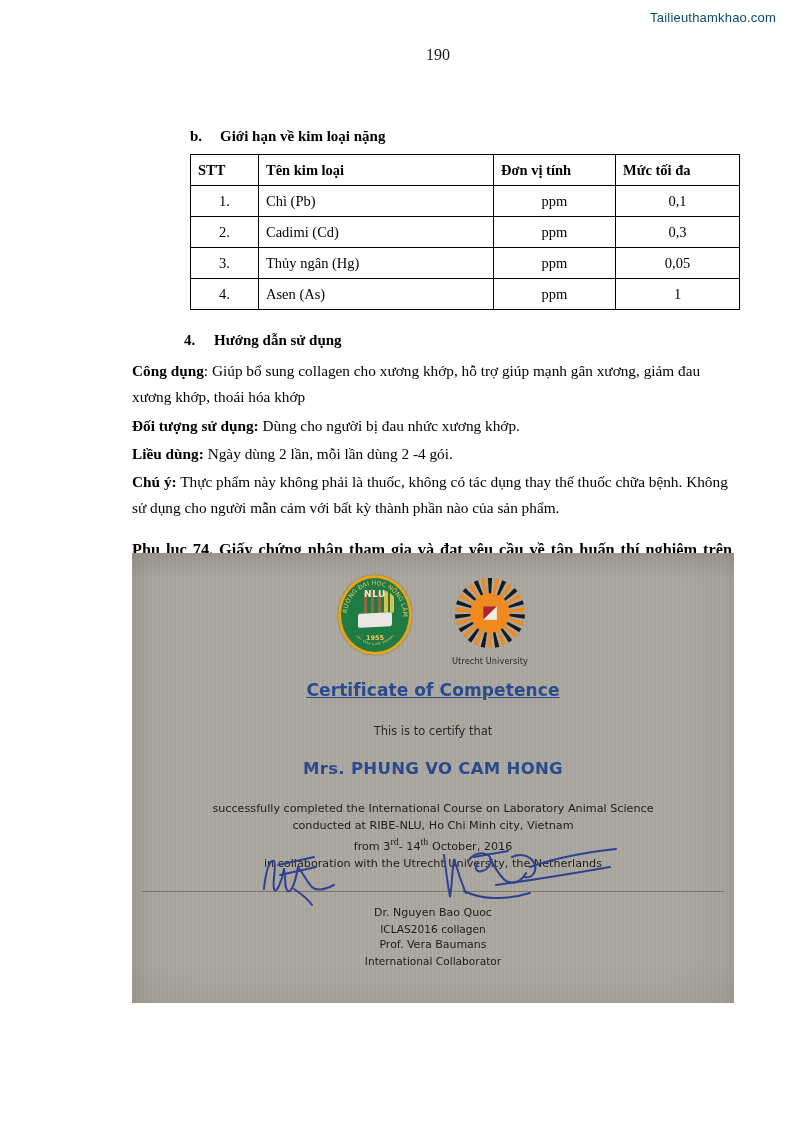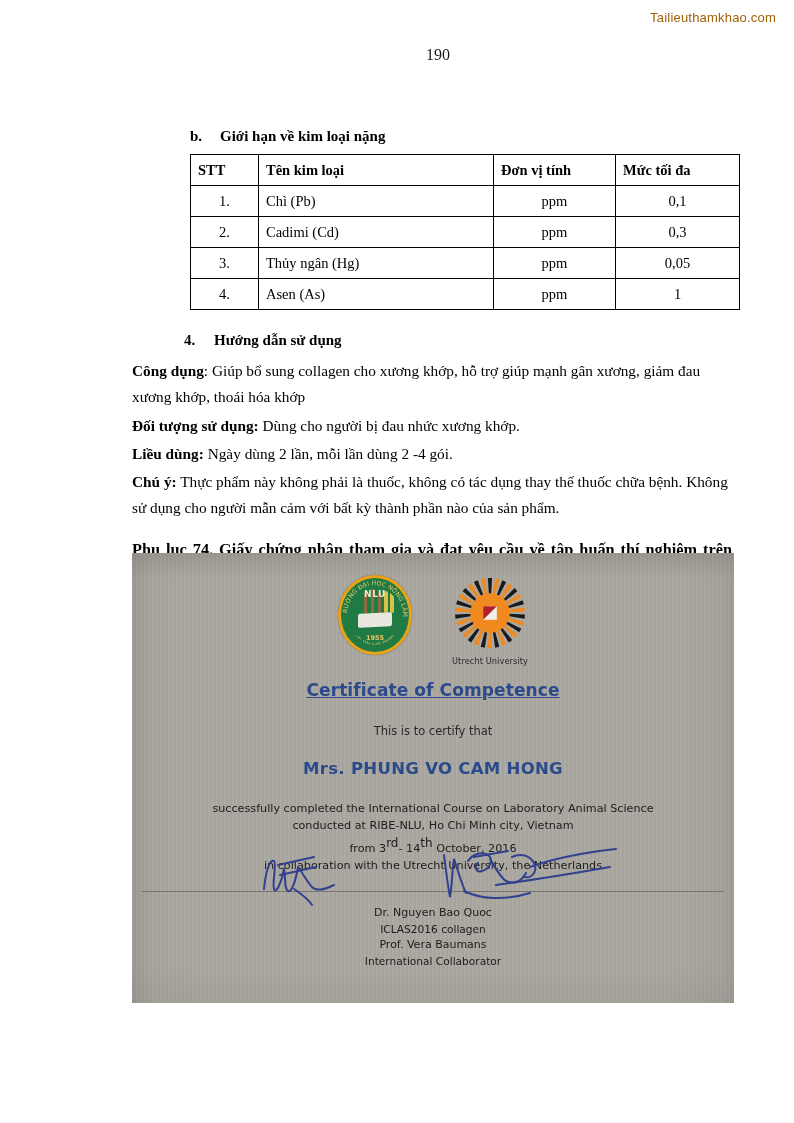--- a/index.html
+++ b/index.html
@@ -16,21 +16,21 @@
     overflow: hidden;
   }
 
   
   .watermark {
     position: absolute;
     top: 10px;
     right: 18px;
     font-family: "Liberation Sans", sans-serif;
     font-size: 13px;
-    color: #a16207;
+    color: #0c4a6e;
     letter-spacing: 0.2px;
     white-space: nowrap;
   }
 
   
   .page-number {
     position: absolute;
     top: 46px;
     left: 0;
     width: 794px;
@@ -265,21 +265,21 @@
   }
   .cert-body {
     position: absolute;
     top: 247px; left: 0; width: 100%;
     text-align: center;
     font-size: 11.2px;
     line-height: 1.52;
     color: #202020;
   }
   .cert-body div { white-space: nowrap; }
-  .cert-body sup { font-size: 12px; vertical-align: super; }
+  .cert-body sup { font-size: 10px; vertical-align: super; font-family: Liberation Serif, serif; }
 
   
   .sig-rule {
     position: absolute;
     top: 338px;
     left: 10px;
     width: 582px;
     height: 1px;
     background: rgba(60,58,54,0.45);
   }

